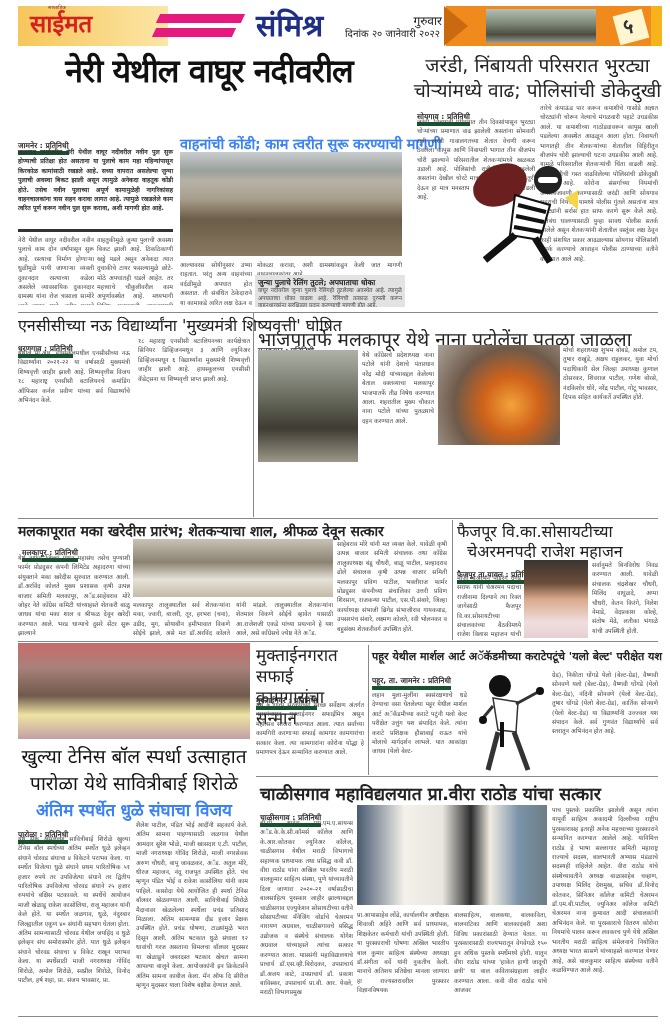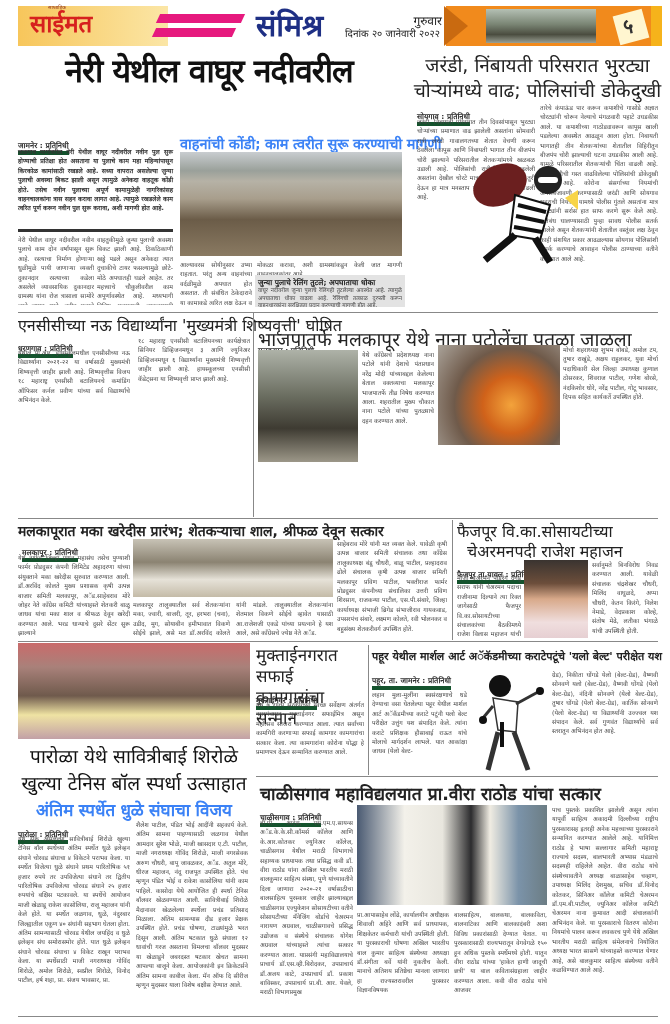--- a/index.html
+++ b/index.html
@@ -140,22 +140,22 @@
     <circle cx="62" cy="21" r="4" fill="#111"></circle>
     <path d="M15 36 L5 48" stroke="#333" stroke-width="3"></path>
     <circle cx="5" cy="50" r="4" fill="#111"></circle>
     <rect x="22" y="52" width="4" height="25" fill="#111"></rect>
     <path d="M20 62 L10 100 M36 62 L50 100" stroke="#333" stroke-width="5"></path>
   </svg>
 </div>
 <div class="abs body-text" style="left:552px;top:670px;width:106px;height:105px;overflow:hidden;">ग्रेड), निकीता घोंगडे येलो (बेल्ट-ग्रेड), वैष्णवी सोनवणे यलो (बेल्ट-ग्रेड), वैष्णवी घोंगडे (येलो बेल्ट-ग्रेड), नंदिनी सोनवणे (येलो बेल्ट-ग्रेड), तुषार घोंगडे (येलो बेल्ट-ग्रेड), कार्तिक सोनवणे (येलो बेल्ट-ग्रेड) या विद्यार्थ्यांनी उज्ज्वल यश संपादन केले. सर्व गुणवंत विद्यार्थ्यांचे सर्व स्तरातून अभिनंदन होत आहे.</div>
 
 <div class="abs headline-big" style="left:18px;top:743px;width:232px;font-size:19px;line-height:27px;font-weight:normal;letter-spacing:0;">
+  <div>खुल्या टेनिस बॉल स्पर्धा उत्साहात</div>
   <div>पारोळा येथे सावित्रीबाई शिरोळे</div>
-  <div>खुल्या टेनिस बॉल स्पर्धा उत्साहात</div>
 </div>
 <div class="abs subhead" style="left:18px;top:798px;width:232px;text-align:center;font-size:17px;">अंतिम स्पर्धेत धुळे संघाचा विजय</div>
 <div class="abs" style="left:18px;top:822px;"><span class="byline">पारोळा : प्रतिनिधी</span></div>
 <div class="abs body-text" style="left:18px;top:834px;width:112px;height:180px;overflow:hidden;">येथे सुरू असलेल्या सावित्रीबाई शिरोळे खुल्या टेनिस बॉल स्पर्धेच्या अंतिम स्पर्धेत धुळे इलेव्हन संघाने चोरवड संघाचा ४ विकेटने पराभव केला. या स्पर्धेत विजेत्या धुळे संघाने प्रथम पारितोषिक ५१ हजार रुपये तर उपविजेत्या संघाने तर द्वितीय पारितोषिक उपविजेत्या चोरवड संघाने २५ हजार रुपयांचे बक्षिस पटकावले. या स्पर्धेचे आयोजन माजी खेळाडू राकेश कासोलिया, राजू महाजन यांनी केले होते. या स्पर्धेत जळगाव, धुळे, नंदुरबार जिल्ह्यातील एकूण ४० संघांनी सहभाग घेतला होता. अंतिम सामन्यासाठी चोरवड येथील जयहिंद व धुळे इलेव्हन संघ समोरासमोर होते. यात धुळे इलेव्हन संघाने चोरवड संघाचा ४ विकेट राखून पराभव केला. या स्पर्धेसाठी माजी नगराध्यक्ष गोविंद शिरोळे, अमोल शिरोळे, स्वप्नील शिरोळे, विनोद पाटील, हर्ष शहा, प्रा. संजय भावसार, प्रा.</div>
 <div class="abs body-text" style="left:136px;top:820px;width:112px;height:194px;overflow:hidden;">शैलेश पाटील, पंडित भोई आदींनी सहकार्य केले. अंतिम सामना पाहण्यासाठी जळगाव येथील आमदार सुरेश भोळे, माजी खासदार ए.टी. पाटील, माजी नगराध्यक्ष गोविंद शिरोळे, माजी नगरसेवक अरुण चौधरी, बापू जावळकर, अॅड. अतुल मोरे, धीरज महाजन, नंदू राजपूत उपस्थित होते. पंच म्हणून पंडित भोई व राकेश कासोलिया यांनी काम पाहिले. कासोदा येथे आयोजित ही स्पर्धा टेनिस बॉलवर खेळवण्यात आली. सावित्रीबाई शिरोळे मैदानावर खेळलेल्या स्पर्धेला प्रचंड प्रतिसाद मिळाला. अंतिम सामन्यास दीड हजार प्रेक्षक उपस्थित होते. प्रचंड घोषणा, टाळ्यांमुळे भरत दिसून आली. अंतिम षटकात धुळे संघाला १२ धावांची गरज असताना विमलचा बॉलवर मुदस्सर या खेळाडूने जबरदस्त षटकार खेचत सामना आपल्या बाजूने केला. आयोजकांनी इन क्रिकेटर्सने अंतिम सामना काबीज केला. मॅन ऑफ दि सीरीज म्हणून मुदस्सर याला विशेष बक्षीस देण्यात आले.</div>
 
 <div class="abs rule" style="left:256px;top:776px;width:402px;"></div>
 
 <div class="abs sec-head" style="left:260px;top:781px;font-size:17.5px;font-weight:bold;">चाळीसगाव महाविद्यलयात प्रा.वीरा राठोड यांचा सत्कार</div>
 <div class="abs" style="left:260px;top:805px;"><span class="byline">चाळीसगाव : प्रतिनिधी</span></div>

